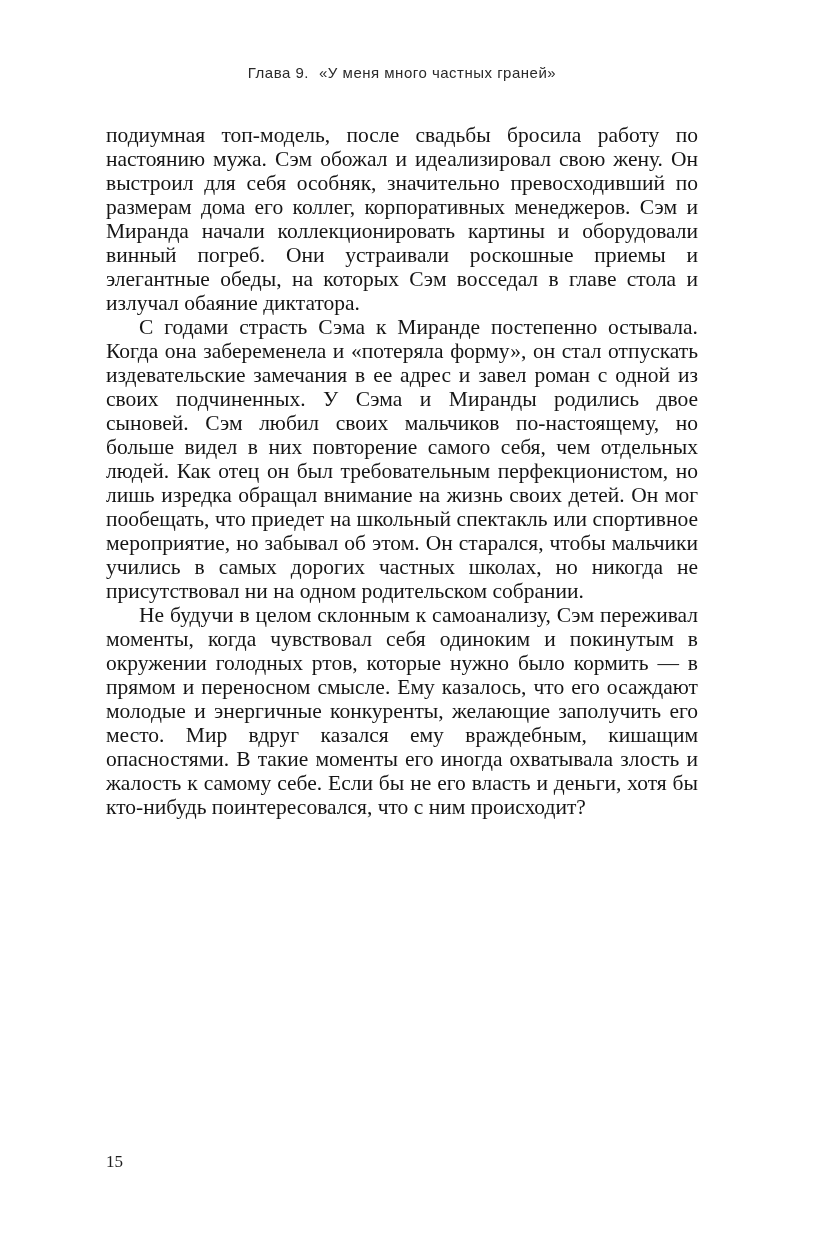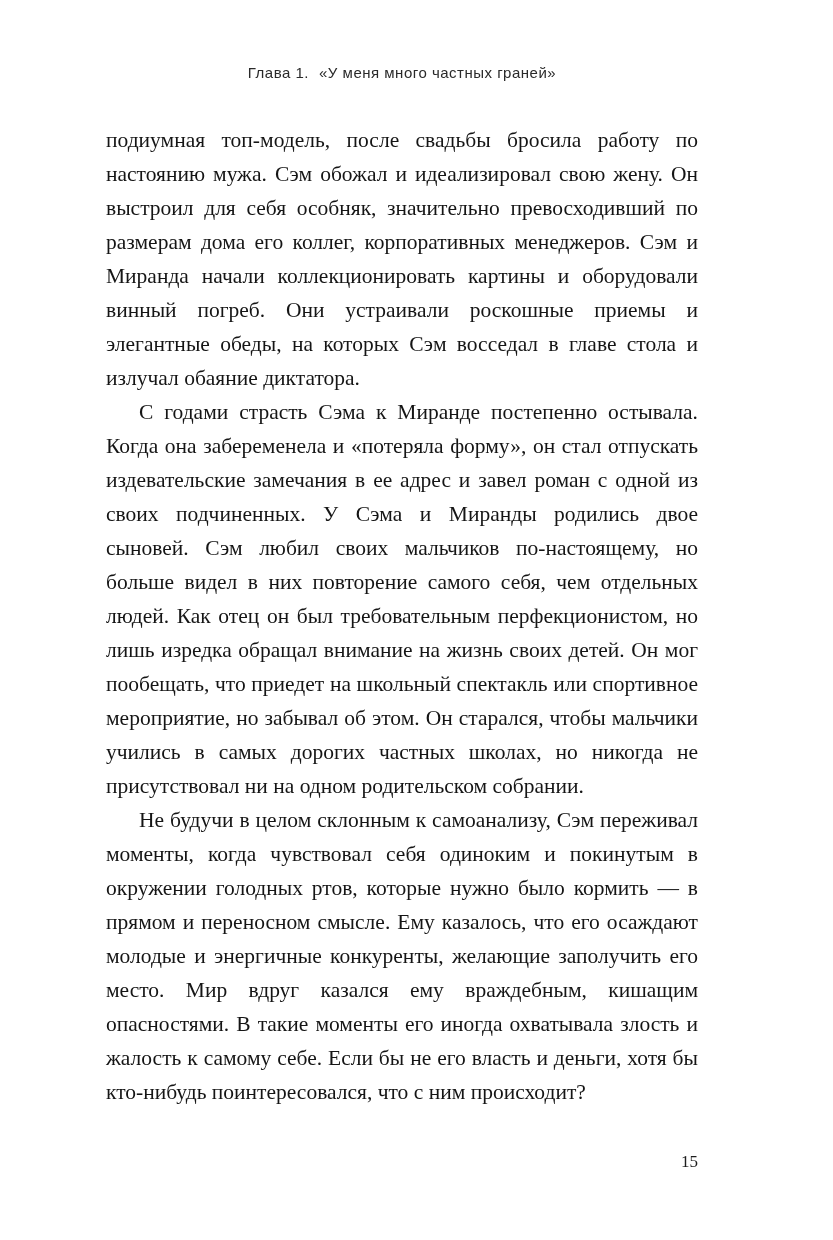--- a/index.html
+++ b/index.html
@@ -29,50 +29,50 @@
     font-size: 15px;
     letter-spacing: 0.5px;
     color: #2a2a2a;
     font-family: "Liberation Sans", sans-serif;
     font-weight: normal;
   }
   .header-gap { display: inline-block; width: 10px; }
   .body-text {
     margin-top: 42px;
     font-size: 21.5px;
-    line-height: 34px;
+    line-height: 24px;
     text-align: justify;
     hyphens: auto;
     -webkit-hyphens: auto;
   }
   .body-text p {
     margin: 0;
     padding: 0;
   }
   .body-text p.indent {
     text-indent: 33px;
   }
   .page-number {
     position: absolute;
     left: 106px;
     width: 592px;
     top: 1152px;
-    text-align: right;
+    text-align: left;
     font-size: 17px;
     color: #1d1d1d;
   }
 </style>
 </head>
 <body>
 
 <div class="page">
   <div class="content">
 
     <div class="running-header">
-      <span>Глава 1.</span><span class="header-gap"></span><span>«У меня много частных граней»</span>
+      <span>Глава 9.</span><span class="header-gap"></span><span>«У меня много частных граней»</span>
     </div>
 
     <div class="body-text" lang="ru">
       <p class="no-indent">подиумная топ-модель, после свадьбы бросила работу по настоянию мужа. Сэм обожал и идеализировал свою жену. Он выстроил для себя особняк, значительно превосходивший по размерам дома его коллег, корпоративных менеджеров. Сэм и Миранда начали коллекционировать картины и оборудовали винный погреб. Они устраивали роскошные приемы и элегантные обеды, на которых Сэм восседал в главе стола и излучал обаяние диктатора.</p>
       <p class="indent">С годами страсть Сэма к Миранде постепенно остывала. Когда она забеременела и «потеряла форму», он стал отпускать издевательские замечания в ее адрес и завел роман с одной из своих подчиненных. У Сэма и Миранды родились двое сыновей. Сэм любил своих мальчиков по-настоящему, но больше видел в них повторение самого себя, чем отдельных людей. Как отец он был требовательным перфекционистом, но лишь изредка обращал внимание на жизнь своих детей. Он мог пообещать, что приедет на школьный спектакль или спортивное мероприятие, но забывал об этом. Он старался, чтобы мальчики учились в самых дорогих частных школах, но никогда не присутствовал ни на одном родительском собрании.</p>
       <p class="indent">Не будучи в целом склонным к самоанализу, Сэм переживал моменты, когда чувствовал себя одиноким и покинутым в окружении голодных ртов, которые нужно было кормить — в прямом и переносном смысле. Ему казалось, что его осаждают молодые и энергичные конкуренты, желающие заполучить его место. Мир вдруг казался ему враждебным, кишащим опасностями. В такие моменты его иногда охватывала злость и жалость к самому себе. Если бы не его власть и деньги, хотя бы кто-нибудь поинтересовался, что с ним происходит?</p>
     </div>
 
   </div>
 

